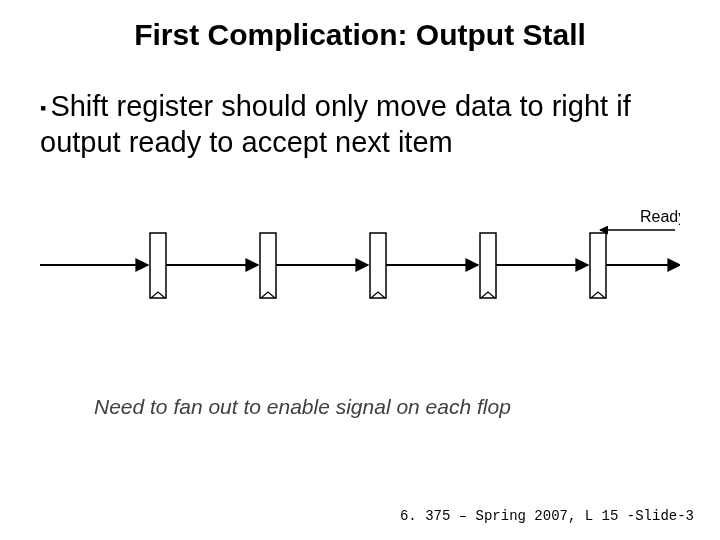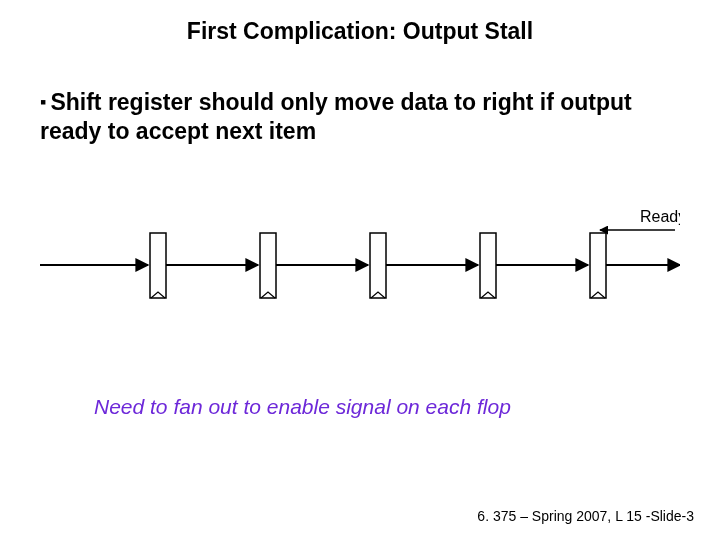--- a/index.html
+++ b/index.html
@@ -1,24 +1,24 @@
 <!DOCTYPE html>
 <html><head>
 <meta charset="utf-8">
 <style>
   * { margin: 0; padding: 0; box-sizing: border-box; }
   html, body { width: 720px; height: 540px; background: #fff; font-family: Arial, Helvetica, sans-serif; color: #000; }
   .slide { position: relative; width: 720px; height: 540px; }
-  .title { position: absolute; top: 18px; left: 0; right: 0; text-align: center; font-size: 23px; }
-  .bullet1 { position: absolute; top: 88px; left: 40px; right: 40px; font-size: 23px; line-height: 1.25; font-weight: bold; }
+  .title { position: absolute; top: 18px; left: 0; right: 0; text-align: center; font-size: 30px; }
+  .bullet1 { position: absolute; top: 88px; left: 40px; right: 40px; font-size: 29px; line-height: 1.25; }
   .bullet1::before { content: "\25AA"; margin-right: 4px; font-size: 18px; position: relative; top: -2px; }
   .bullet2 { position: absolute; top: 360px; left: 56px; font-size: 23px; }
   .bullet2::before { content: "\25AA"; margin-right: 4px; font-size: 18px; position: relative; top: -2px; }
-  .answer { position: absolute; top: 395px; left: 94px; font-size: 21px; font-style: italic; color: #6d28d9; }
-  .footer { position: absolute; bottom: 16px; right: 26px; font-size: 14px; }
+  .answer { position: absolute; top: 395px; left: 94px; font-size: 21px; font-style: italic; color: #404040; }
+  .footer { position: absolute; bottom: 16px; right: 26px; font-size: 14px; font-family: Liberation Mono, monospace; }
   .diagram { position: absolute; top: 200px; left: 40px; width: 640px; height: 120px; }
 </style>
 </head>
 <body>
 
 <div class="slide">
 
   <h1 class="title">First Complication: Output Stall</h1>
 
   <p class="bullet1">Shift register should only move data to right if output ready to accept next item</p>

